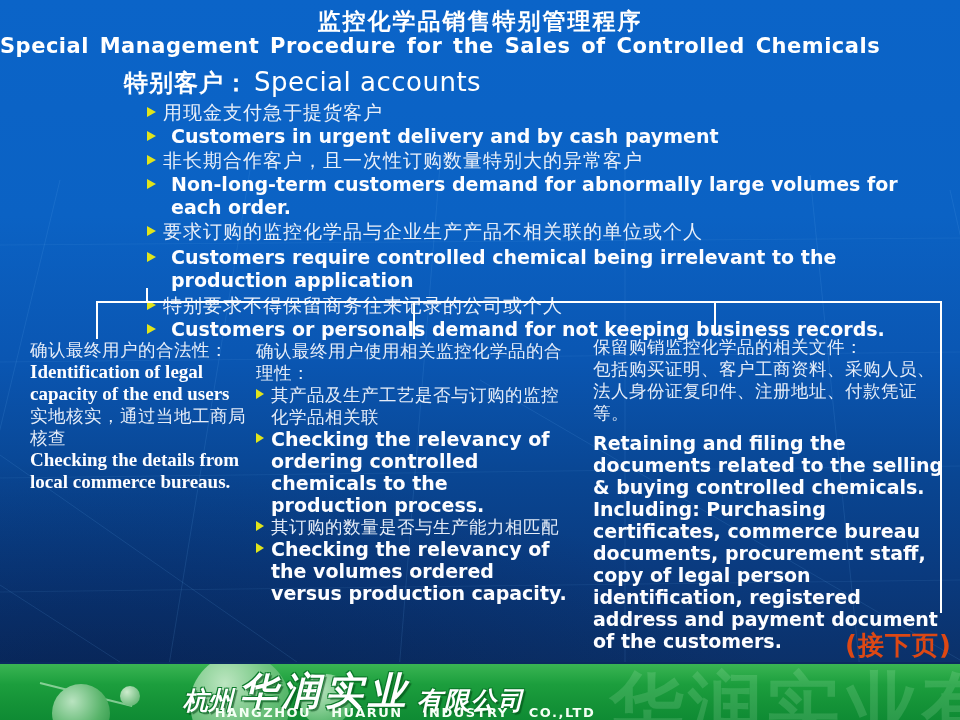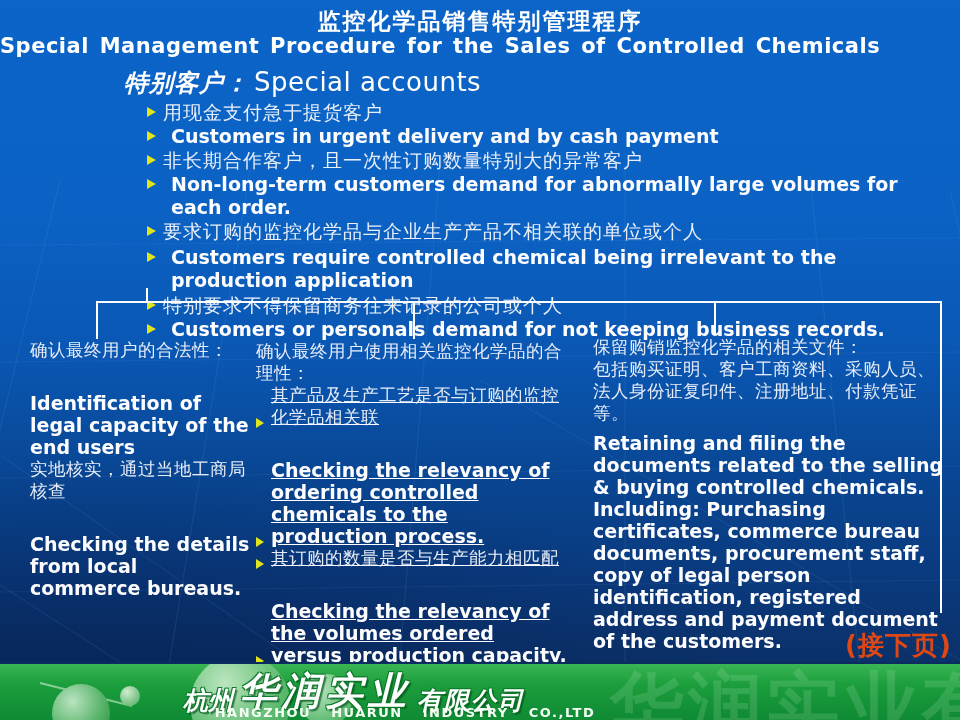--- a/index.html
+++ b/index.html
@@ -9,36 +9,36 @@
     background:
       radial-gradient(120% 60% at 10% 100%, rgba(3,20,60,.45) 0%, rgba(3,20,60,0) 60%),
       linear-gradient(180deg,#0b64c8 0%,#0b62c4 30%,#0a56b2 50%,#094693 66%,#0a3a7e 80%,#0b3068 93%,#0a2c5f 100%);
   }
   svg.grid{position:absolute;left:0;top:0;pointer-events:none;}
   .title-cn{position:absolute;top:6px;left:0;right:0;text-align:center;
     font-family:"DejaVu Serif",serif;font-size:23px;font-weight:bold;letter-spacing:2px;}
   .title-en{position:absolute;top:34px;left:0;right:0;text-align:left;
     font-size:21px;font-weight:bold;letter-spacing:.5px;word-spacing:3px;}
   .subtitle{position:absolute;left:124px;top:67px;white-space:nowrap;}
-  .subtitle .cnpart{font-size:24px;font-weight:bold;letter-spacing:1px;font-style:italic;}
+  .subtitle .cnpart{font-size:24px;font-weight:bold;letter-spacing:1px;}
   .subtitle .enpart{font-size:26px;font-weight:500;letter-spacing:.5px;}
   .blist{position:absolute;left:147px;top:101px;width:805px;}
   .brow{display:flex;align-items:flex-start;margin-bottom:1px;}
   .tri{flex:0 0 auto;width:0;height:0;border-left:9px solid #e0e41c;
     border-top:5.5px solid transparent;border-bottom:5.5px solid transparent;
     margin:6px 7px 0 0;}
   .tri.small{border-left-width:8px;border-top-width:5px;border-bottom-width:5px;margin-top:5px;}
   .brow .cn{font-size:19px;line-height:23px;color:#e9eff9;letter-spacing:1px;}
   .brow .en{font-size:19px;line-height:23px;font-weight:bold;color:#fdfdff;margin-left:8px;}
   .line{position:absolute;background:#fff;}
   .col{position:absolute;}
   .col p{margin:0;}
   .col .cn{font-size:17.5px;line-height:22px;color:#e6edf8;letter-spacing:.5px;}
-  .col .en{font-size:19px;line-height:22px;font-weight:bold;color:#fdfdff;margin-top:31px;}
-  .crow{display:flex;align-items:flex-end;text-decoration:underline;}
+  .col .en{font-size:19px;line-height:22px;font-weight:bold;color:#fdfdff;}
+  .crow{display:flex;align-items:flex-start;}
   .note{position:absolute;left:845px;top:628px;font-size:26px;font-weight:bold;
     color:#dd4814;white-space:nowrap;letter-spacing:1px;}
   .footer{position:absolute;left:0;top:662px;width:960px;height:58px;overflow:hidden;
     background:linear-gradient(180deg,#3ab553 0%,#1c9e3d 35%,#149237 70%,#0e8a33 100%);
     border-top:2px solid #0a2c5f;}
   .sphere{position:absolute;border-radius:50%;}
   .bond{position:absolute;height:2px;background:rgba(220,245,220,.55);transform-origin:left center;}
   .watermark{position:absolute;left:610px;top:-6px;font-size:74px;font-weight:bold;
     white-space:nowrap;color:rgba(200,240,205,.16);letter-spacing:4px;}
   .logo-row{position:absolute;left:183px;top:2px;display:flex;align-items:flex-end;
@@ -118,21 +118,21 @@
       </div>
   </div>
 
   <div class="line" style="left:146px;top:288px;width:2px;height:14px;"></div>
   <div class="line" style="left:96px;top:301px;width:846px;height:2px;"></div>
   <div class="line" style="left:96px;top:301px;width:2px;height:38px;"></div>
   <div class="line" style="left:413px;top:301px;width:2px;height:38px;"></div>
   <div class="line" style="left:714px;top:301px;width:2px;height:34px;"></div>
   <div class="line" style="left:940px;top:301px;width:2px;height:312px;"></div>
 
-  <div class="col" style="left:30px;top:339px;width:224px;">
+  <div class="col" style="left:30px;top:339px;width:224px;font-family:Liberation Serif, serif;">
     <p class="cn">确认最终用户的合法性：</p>
     <p class="en">Identification of legal capacity of the end users</p>
     <p class="cn">实地核实，通过当地工商局核查</p>
     <p class="en">Checking the details from local commerce bureaus.</p>
   </div>
 
   <div class="col" style="left:256px;top:340px;width:314px;">
     <p class="cn">确认最终用户使用相关监控化学品的合理性：</p>
     <div class="crow">
         <span class="tri small"></span>

